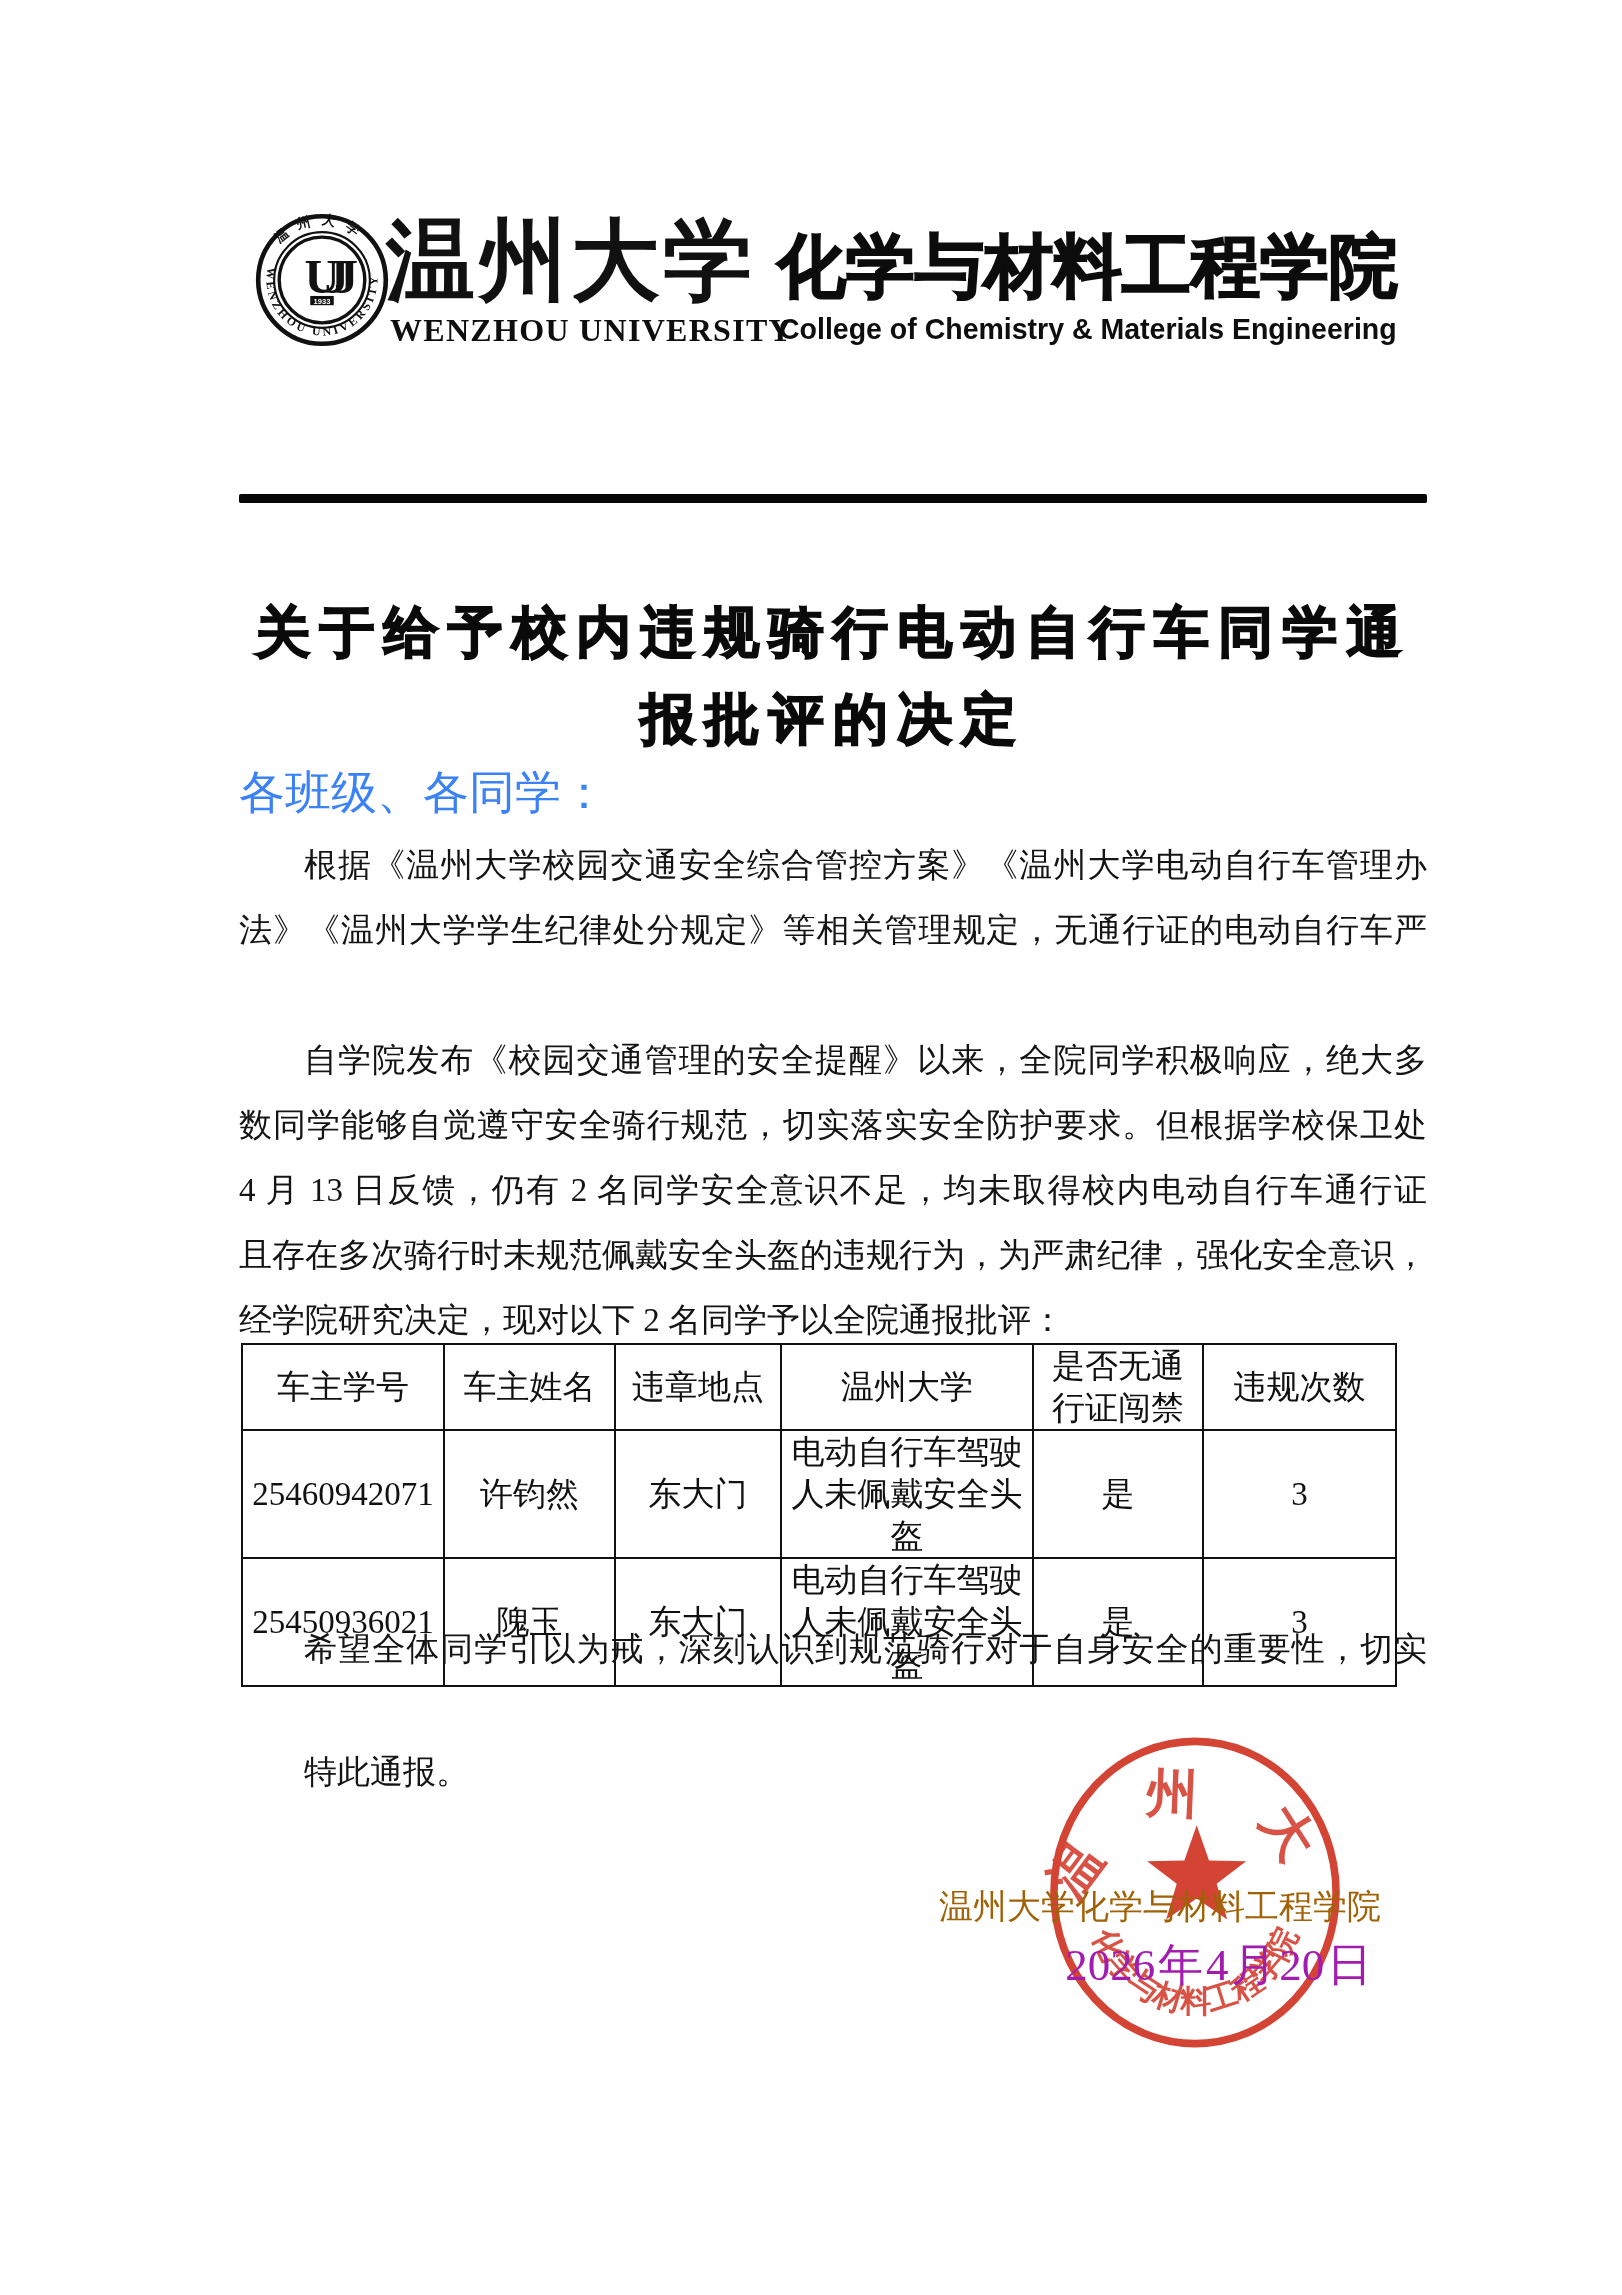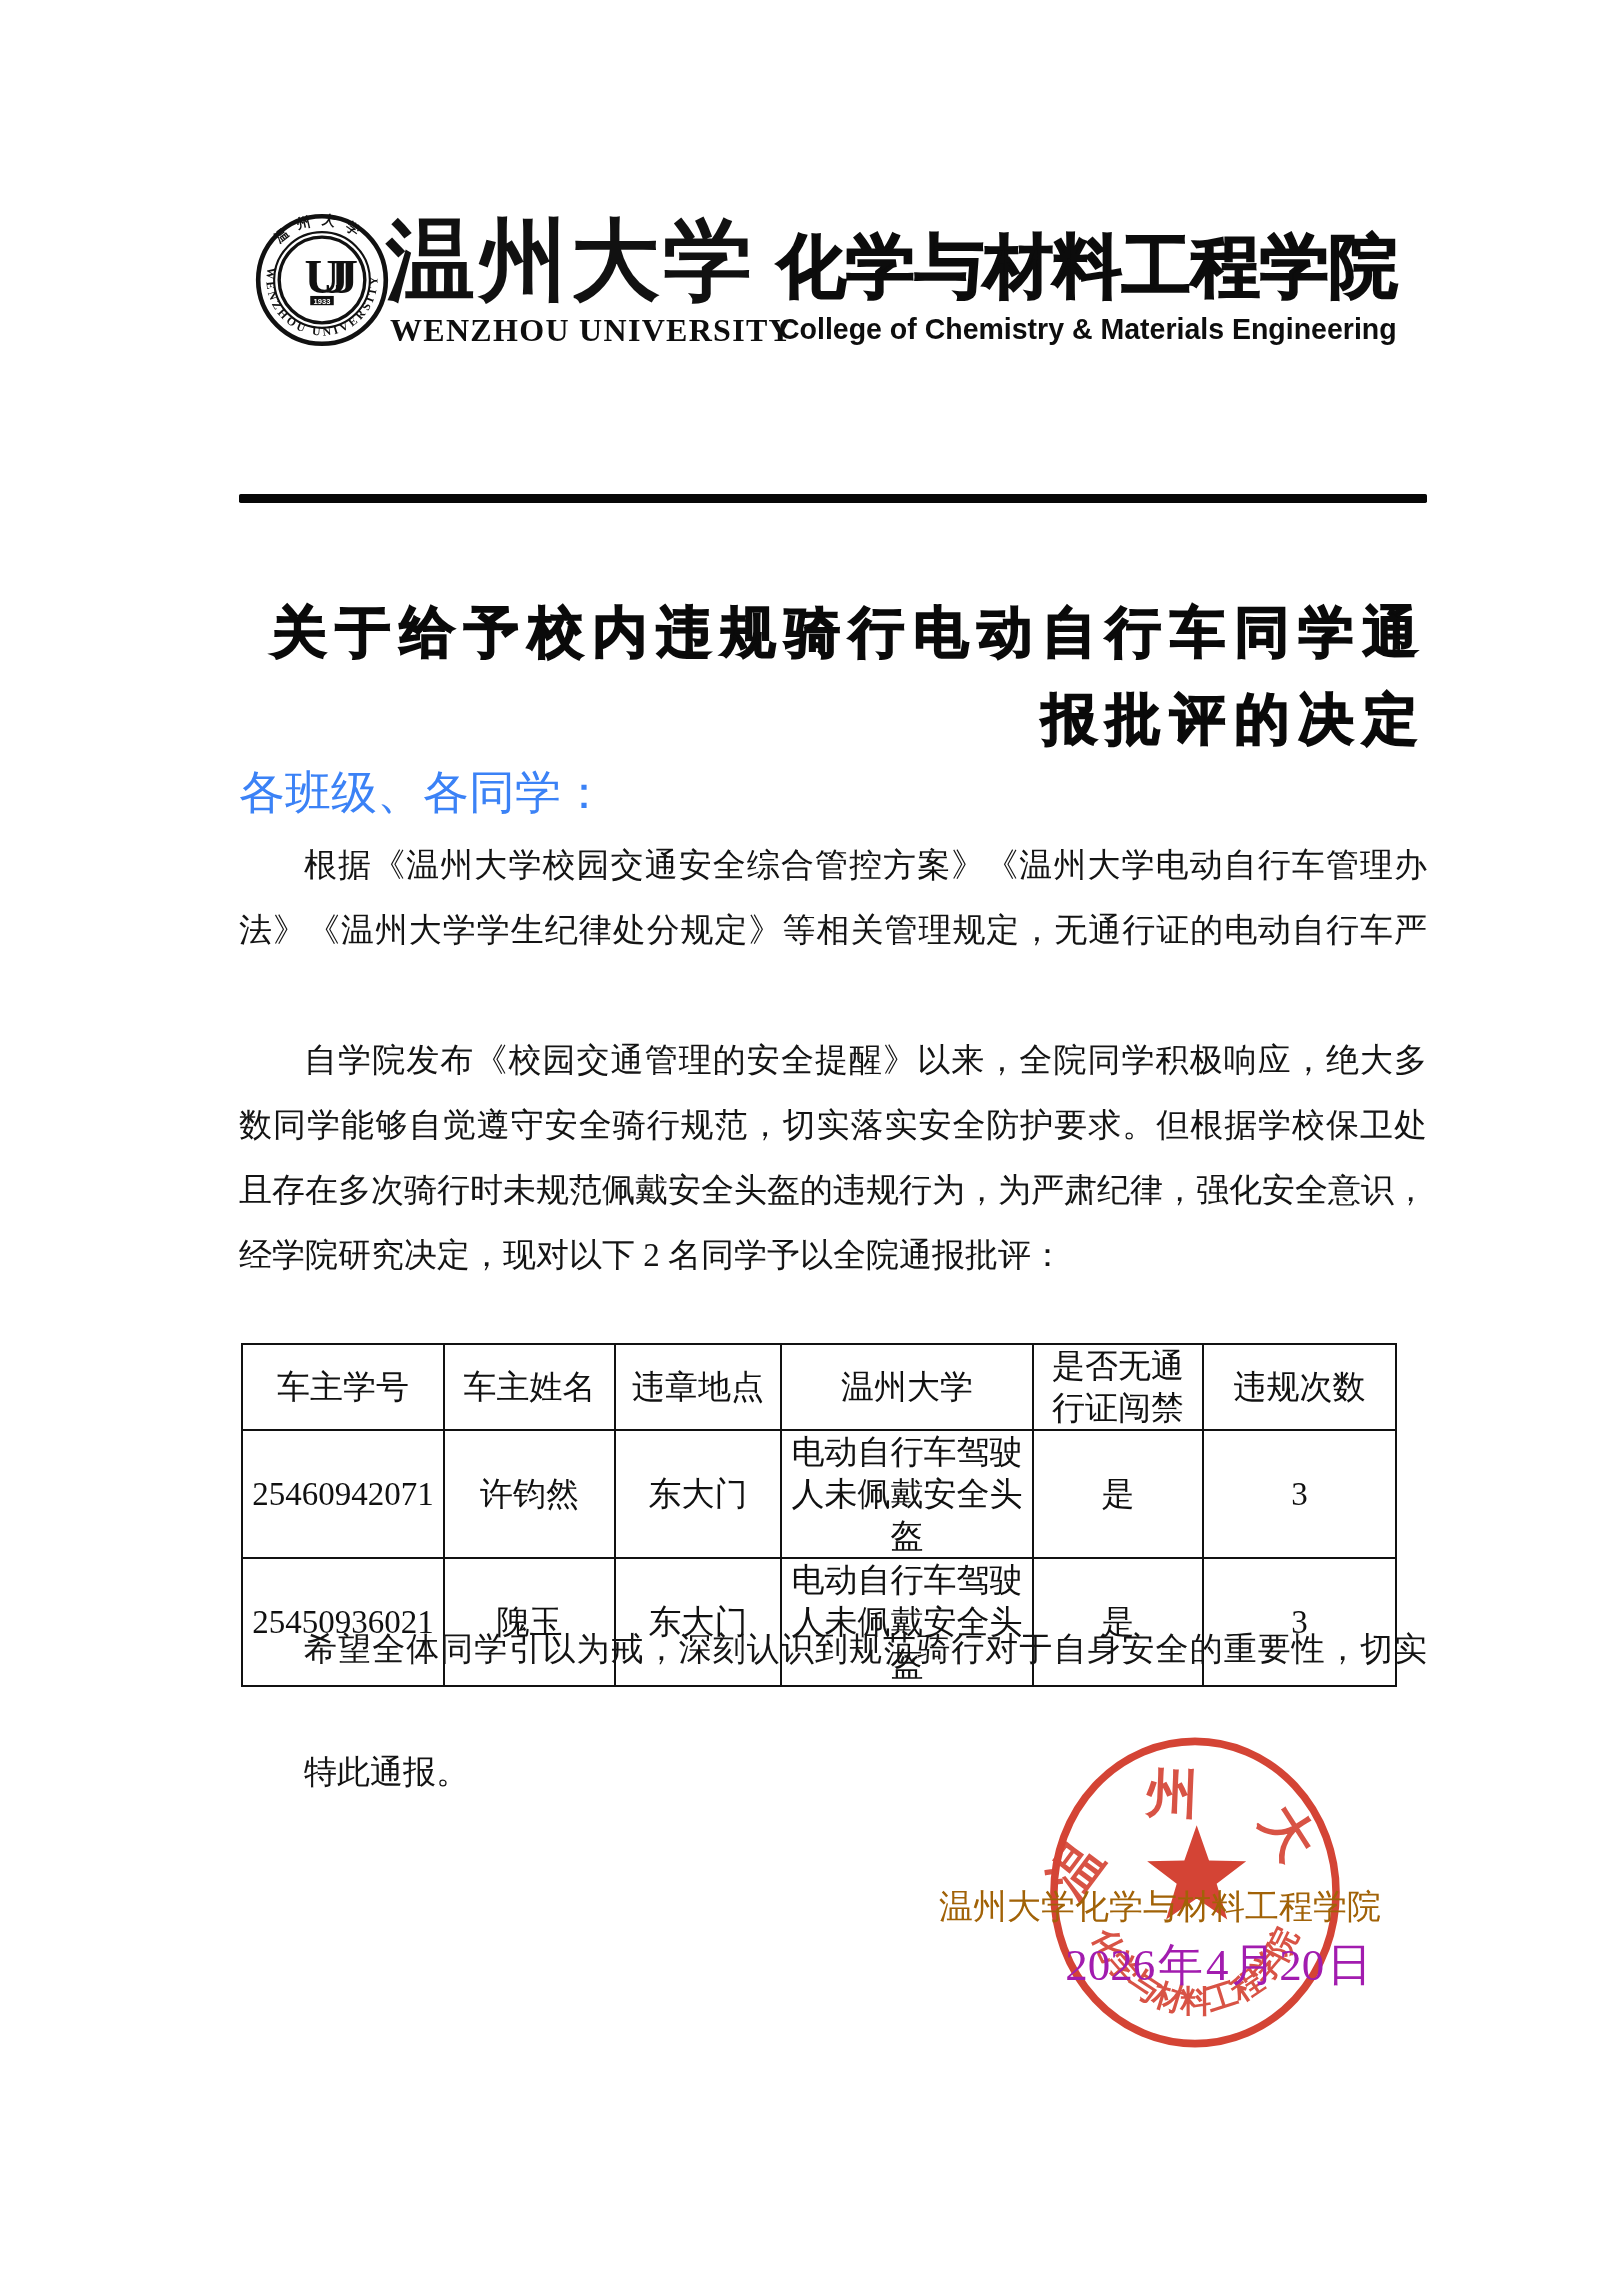--- a/index.html
+++ b/index.html
@@ -25,21 +25,21 @@
   }
   .en-college{
     position:absolute; left:779px; top:312px; font-size:30px; font-weight:700;
     font-family:"Liberation Sans","DejaVu Sans",sans-serif; white-space:nowrap;
     transform:scaleX(.95); transform-origin:left top; color:#0e0e0e;
   }
   
   .rule{position:absolute; left:239px; top:494px; width:1188px; height:9.2px; background:#070707; border-radius:1.7px;}
   
   .title{
-    position:absolute; left:239px; top:589px; width:1188px; text-align:right;
+    position:absolute; left:239px; top:589px; width:1188px; text-align:center;
     font-family:"Liberation Sans","DejaVu Sans",sans-serif; font-weight:900;
     font-size:55px; line-height:87px; letter-spacing:9.2px; color:#0a0a0a;
     -webkit-text-stroke:1.7px #0a0a0a;
   }
   
   .salutation{position:absolute; left:239px; top:768px; font-size:46px; line-height:50px; color:#3b82f6;}
   .para{position:absolute; left:239px; width:1188px; font-size:33px; color:#141414;}
   .para .line{line-height:65px; white-space:normal;}
   .para .line.jl{text-align:justify; text-align-last:justify; text-justify:inter-character;}
   .para .line.ind{text-indent:65px;}
@@ -97,20 +97,21 @@
   </div>
 
   <div class="salutation">各班级、各同学：</div>
   <div class="para" id="para1">
       <div class="line jl ind">根据《温州大学校园交通安全综合管控方案》《温州大学电动自行车管理办</div>
       <div class="line jl">法》《温州大学学生纪律处分规定》等相关管理规定，无通行证的电动自行车严</div>
     </div>
   <div class="para" id="para2">
       <div class="line jl ind">自学院发布《校园交通管理的安全提醒》以来，全院同学积极响应，绝大多</div>
       <div class="line jl">数同学能够自觉遵守安全骑行规范，切实落实安全防护要求。但根据学校保卫处</div>
+      <div class="line jl">4 月 13 日反馈，仍有 2 名同学安全意识不足，均未取得校内电动自行车通行证</div>
       <div class="line jl">且存在多次骑行时未规范佩戴安全头盔的违规行为，为严肃纪律，强化安全意识，</div>
       <div class="line">经学院研究决定，现对以下 2 名同学予以全院通报批评：</div>
     </div>
 
   <table class="tbl">
     <colgroup>
       <col style="width:202px">
         <col style="width:171px">
         <col style="width:166px">
       <col style="width:252px">

